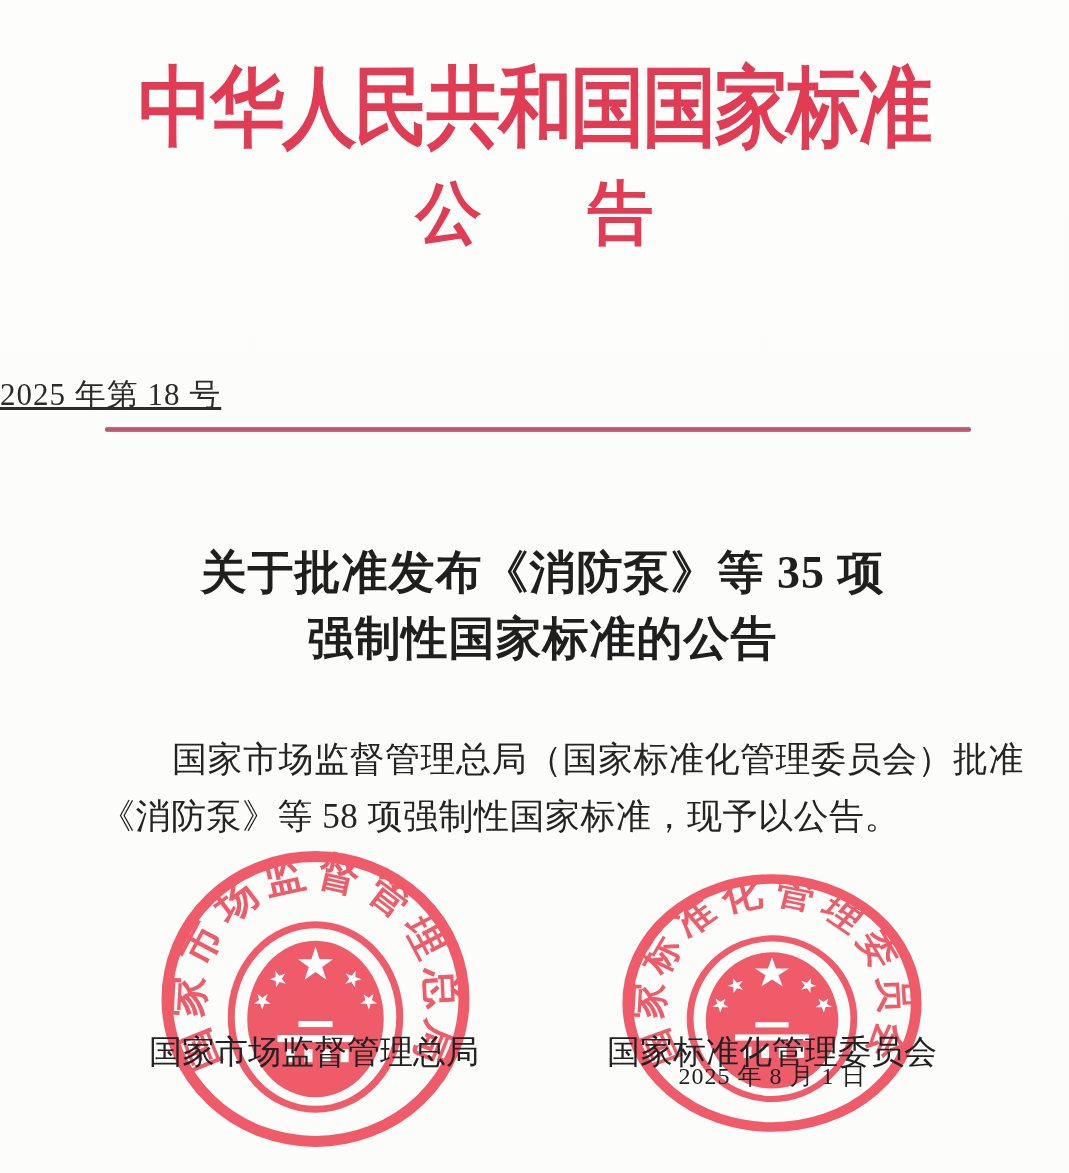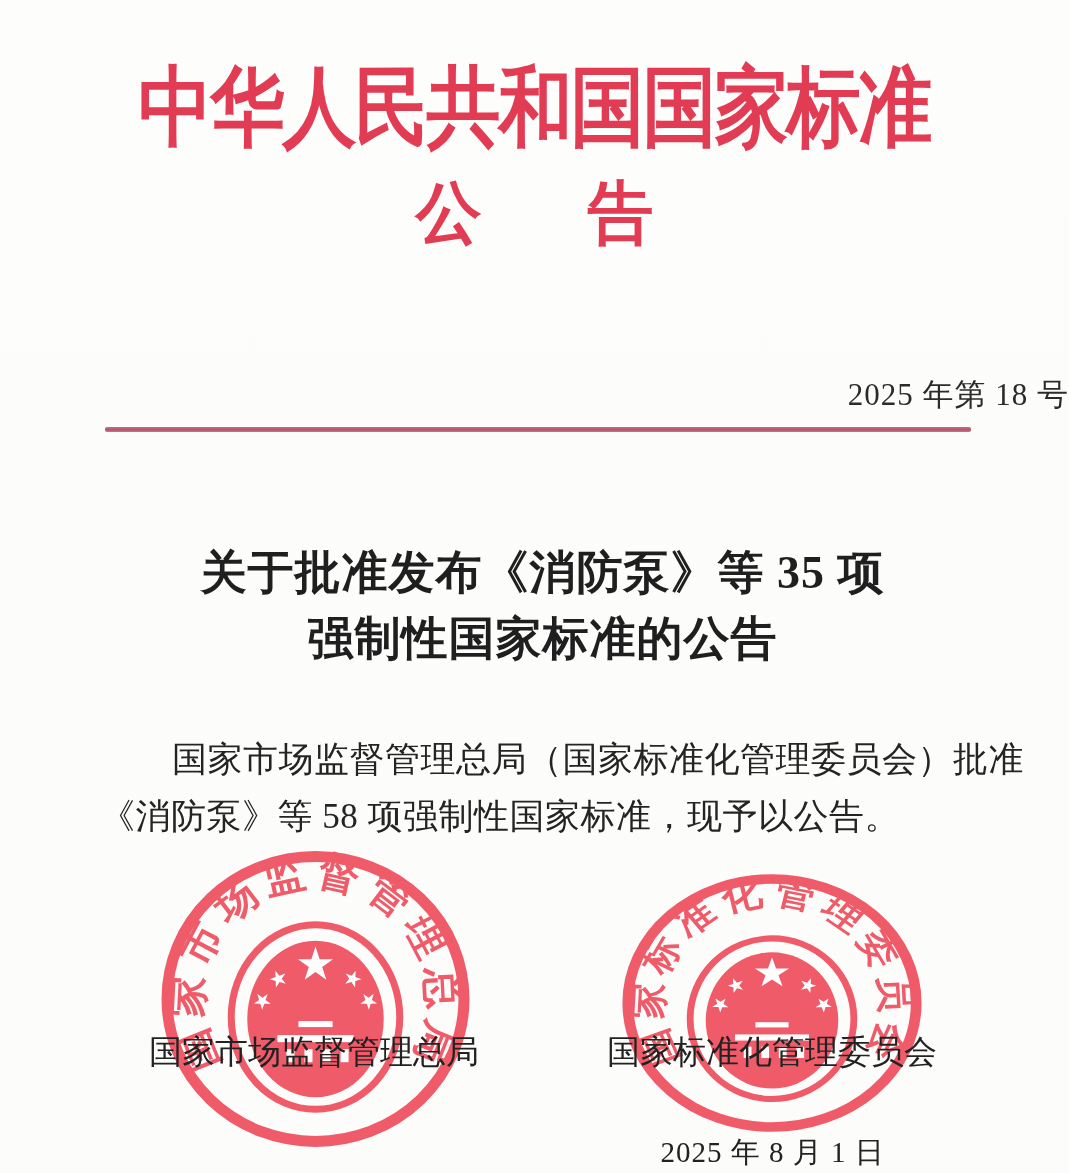--- a/index.html
+++ b/index.html
@@ -27,22 +27,23 @@
     white-space:nowrap;
   }
   .announce-row{
     position:absolute;left:0;top:168px;width:100%;
     display:flex;justify-content:center;gap:106px;
     font-size:66px;font-weight:bold;color:#e23c54;
     transform:scaleY(1.02);transform-origin:top center;
   }
   .issue-line{
     position:absolute;left:0;top:374px;width:100%;
-    text-align:right;font-size:31px;color:#2b2b2b;
+    text-align:left;font-size:31px;color:#2b2b2b;
     letter-spacing:1px;
+    text-decoration:underline;
   }
   .red-rule{
     position:absolute;left:105px;top:427px;width:866px;height:5px;
     background:linear-gradient(180deg,#c96f84 0%,#b4536b 55%,#c9768a 100%);
     border-radius:2px;
   }
   
   .doc-title{
     position:absolute;left:8px;top:540px;width:100%;
     text-align:center;color:#1f1f1f;
@@ -63,22 +64,22 @@
   .seal-right{left:620px;top:872px;width:304px;height:262px;}
   
   .sig{
     position:absolute;top:1030px;
     font-size:33px;color:#222;white-space:nowrap;
     letter-spacing:0px;z-index:5;
   }
   .sig-left{left:149px;width:330px;text-align:center;}
   .sig-right{left:607px;width:330px;text-align:center;}
   .date-line{
-    position:absolute;left:640px;top:1133px;width:265px;
-    text-align:center;font-size:29px;color:#222;
+    position:absolute;left:640px;top:1060px;width:265px;
+    text-align:center;font-size:24px;color:#222;
     white-space:nowrap;z-index:5;letter-spacing:1px;
   }
   .hidden-defs{position:absolute;width:0;height:0;overflow:hidden;}
 </style>
 </head>
 <body>
 
 <svg class="hidden-defs" aria-hidden="true">
   <defs>
     <path id="star-shape" d="M0,-16 L3.6,-4.9 L15.2,-4.9 L5.8,1.9 L9.4,12.9 L0,6.1 L-9.4,12.9 L-5.8,1.9 L-15.2,-4.9 L-3.6,-4.9 Z"></path>

